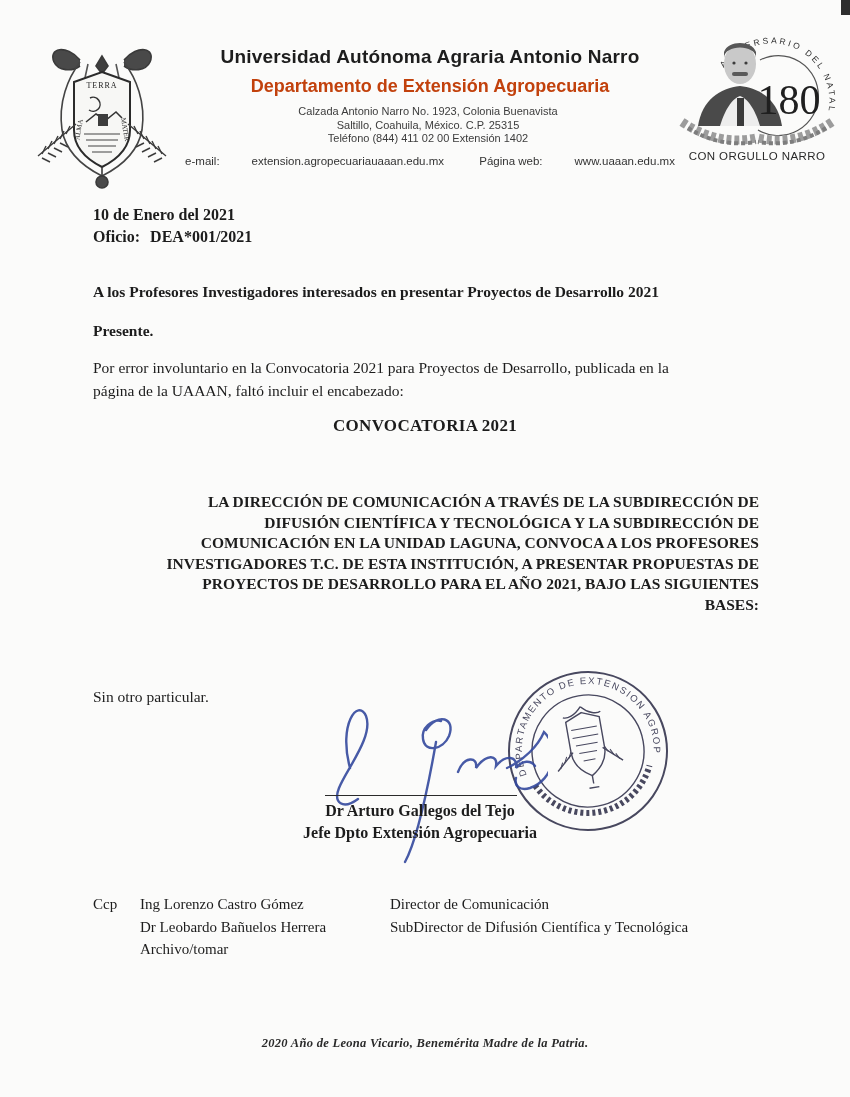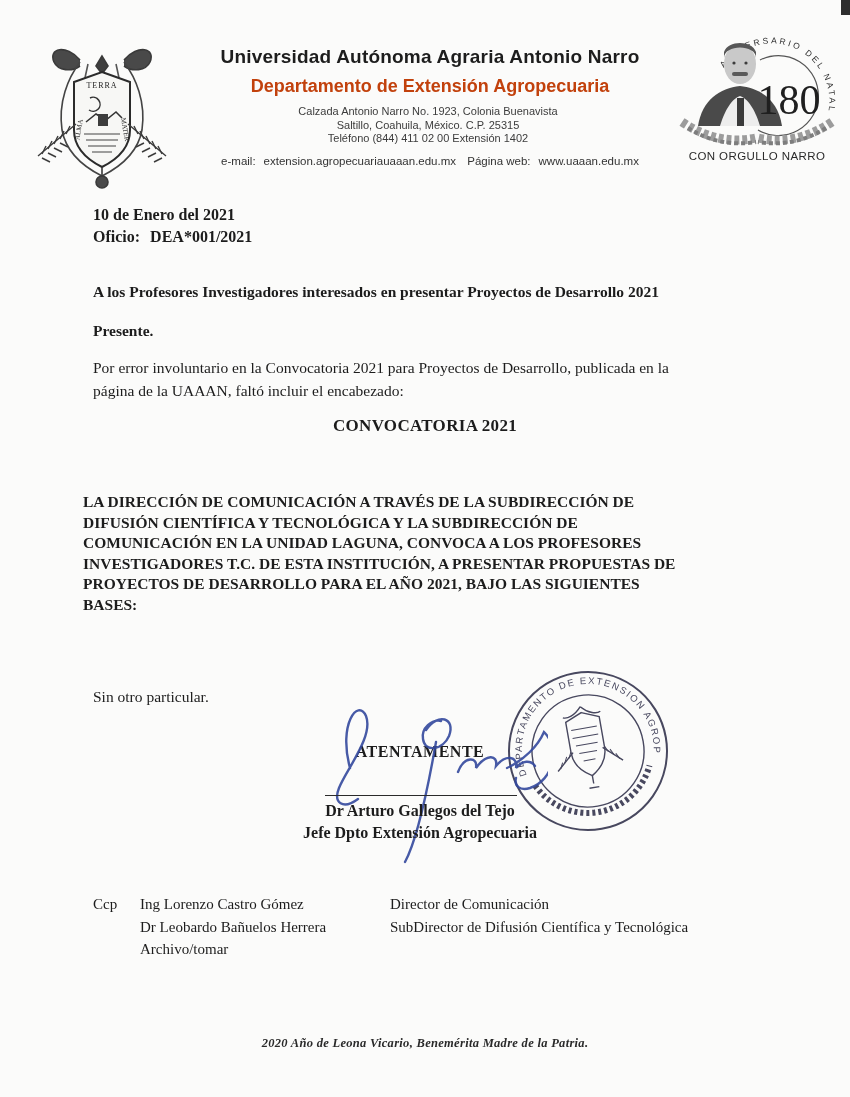--- a/index.html
+++ b/index.html
@@ -12,36 +12,36 @@
   
   .h-sans{font-family:"Liberation Sans", sans-serif;}
   .uni-title{left:175px; top:46px; width:510px; text-align:center;
     font-size:19px; font-weight:bold; color:#1d1d1d; letter-spacing:.2px;}
   .dept-title{left:175px; top:76px; width:510px; text-align:center;
     font-size:18px; font-weight:bold; color:#c2410c;}
   .addr{left:173px; top:105px; width:510px; text-align:center;
     font-size:11px; line-height:13.5px; color:#3c3c3c;}
   .mailline{left:160px; top:155px; width:540px; text-align:center;
     font-size:11.5px; color:#333;}
-  .mailline span{margin:0 4px;}
+  .mailline span{margin:0 16px;}
   .crest-box{left:28px; top:38px; width:148px; height:155px;}
   .anniv-box{left:668px; top:22px; width:178px; height:128px;}
   .anniv-slogan{left:664px; top:150px; width:186px; text-align:center;
     font-size:11.5px; color:#2a2a2a; letter-spacing:.4px;}
   .corner-mark{left:841px; top:0; width:9px; height:15px; background:#2e2e2e;}
   
   .dateline{left:93px; top:206px; font-size:16px; font-weight:bold;}
   .oficioline{left:93px; top:228px; font-size:16px; font-weight:bold;}
   .oficioline .num{margin-left:10px;}
   .addressee{left:93px; top:283px; width:700px; font-size:15.5px; font-weight:bold;}
   .salutation{left:93px; top:322px; font-size:15.5px; font-weight:bold;}
   .intro{left:93px; top:357px; width:640px; font-size:15.5px; line-height:22.5px;}
   .head1{left:10px; top:416px; width:830px; text-align:center; font-size:17px; font-weight:bold; letter-spacing:.3px;}
   .head2{left:10px; top:453px; width:830px; text-align:center; font-size:17px; font-weight:bold; letter-spacing:.3px;}
-  .announce{left:83px; top:492px; width:676px; text-align:left;
+  .announce{left:83px; top:492px; width:676px; text-align:right;
     font-size:15.5px; font-weight:bold; line-height:20.5px;}
   .note{left:93px; top:631px; width:665px; font-size:15.5px; line-height:22.5px;}
   .note u, .note .ul{text-decoration:underline; text-underline-offset:2px;}
   .closing{left:93px; top:688px; font-size:15.5px;}
   .farewell{left:300px; top:743px; width:240px; text-align:center; font-size:16px; font-weight:bold; letter-spacing:.5px;}
   .sig-rule{left:325px; top:795px; width:192px; height:0; border-top:1.4px solid #2a2a2a;}
   .signer-name{left:260px; top:802px; width:320px; text-align:center; font-size:16px; font-weight:bold;}
   .signer-title{left:260px; top:824px; width:320px; text-align:center; font-size:16px; font-weight:bold;}
   .sig-box{left:308px; top:690px; width:240px; height:180px; pointer-events:none;}
   .seal-box{left:503px; top:666px; width:170px; height:170px; opacity:.9;}
@@ -167,21 +167,20 @@
     <div>DIFUSIÓN CIENTÍFICA Y TECNOLÓGICA Y LA SUBDIRECCIÓN DE</div>
     <div>COMUNICACIÓN EN LA UNIDAD LAGUNA, CONVOCA A LOS PROFESORES</div>
     <div>INVESTIGADORES T.C. DE ESTA INSTITUCIÓN, A PRESENTAR PROPUESTAS DE</div>
     <div>PROYECTOS DE DESARROLLO PARA EL AÑO 2021, BAJO LAS SIGUIENTES</div>
     <div>BASES:</div>
   </div>
 
 
   <div class="abs closing">Sin otro particular.</div>
 
-  <div class="abs farewell">ATENTAMENTE</div>
 
   <div class="abs seal-box">
     <svg width="170" height="170" viewBox="0 0 170 170">
       <defs>
         <path id="sealArc" d="M 21 100 A 66 66 0 1 1 149 100" fill="none"></path>
       </defs>
       <g transform="rotate(-10 85 85)" opacity="0.92">
         <circle cx="85" cy="85" r="79" fill="none" stroke="#23233f" stroke-width="2"></circle>
         <circle cx="85" cy="85" r="56" fill="none" stroke="#23233f" stroke-width="1.4"></circle>
         <text font-size="9.5" letter-spacing="1.6" fill="#23233f">

